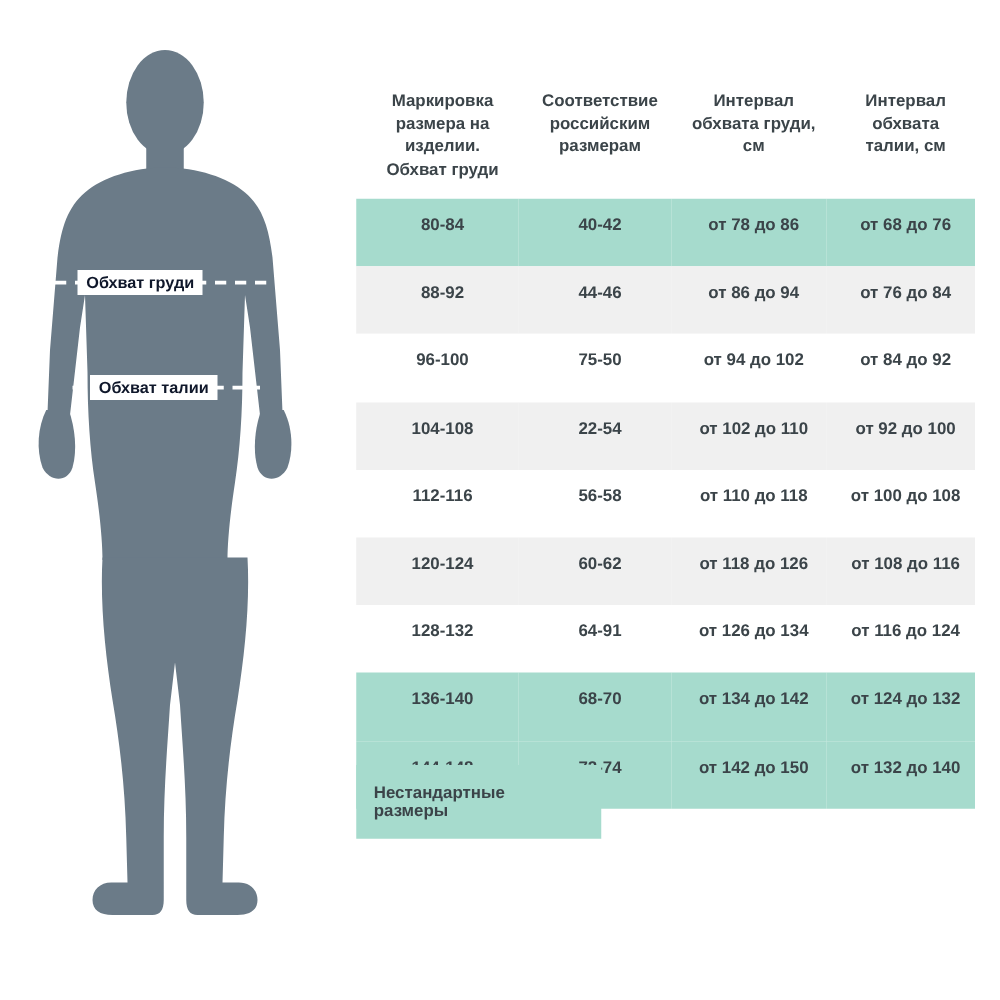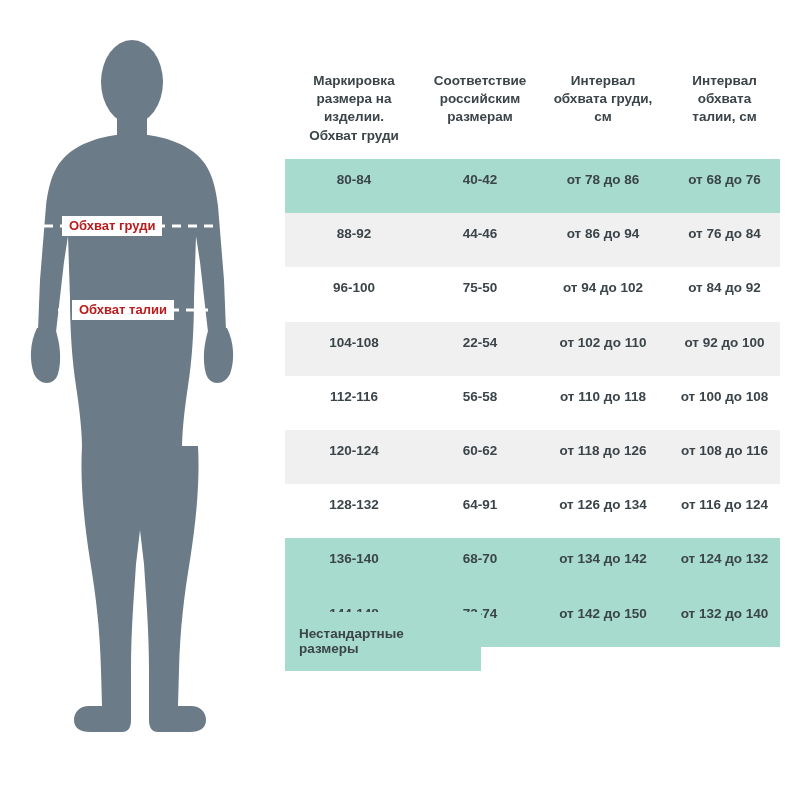--- a/index.html
+++ b/index.html
@@ -33,21 +33,21 @@
   }
   #figure-svg {
     position: absolute;
     left: 10px;
     top: 30px;
   }
 
   .measure-label {
     position: absolute;
     background: #ffffff;
-    color: #b91c1c;
+    color: #0f172a;
     font-size: 13px;
     font-weight: 700;
     padding: 3px 7px 4px 7px;
     white-space: nowrap;
     line-height: 1;
   }
   #chest-label {
     left: 62px;
     top: 216px;
   }

